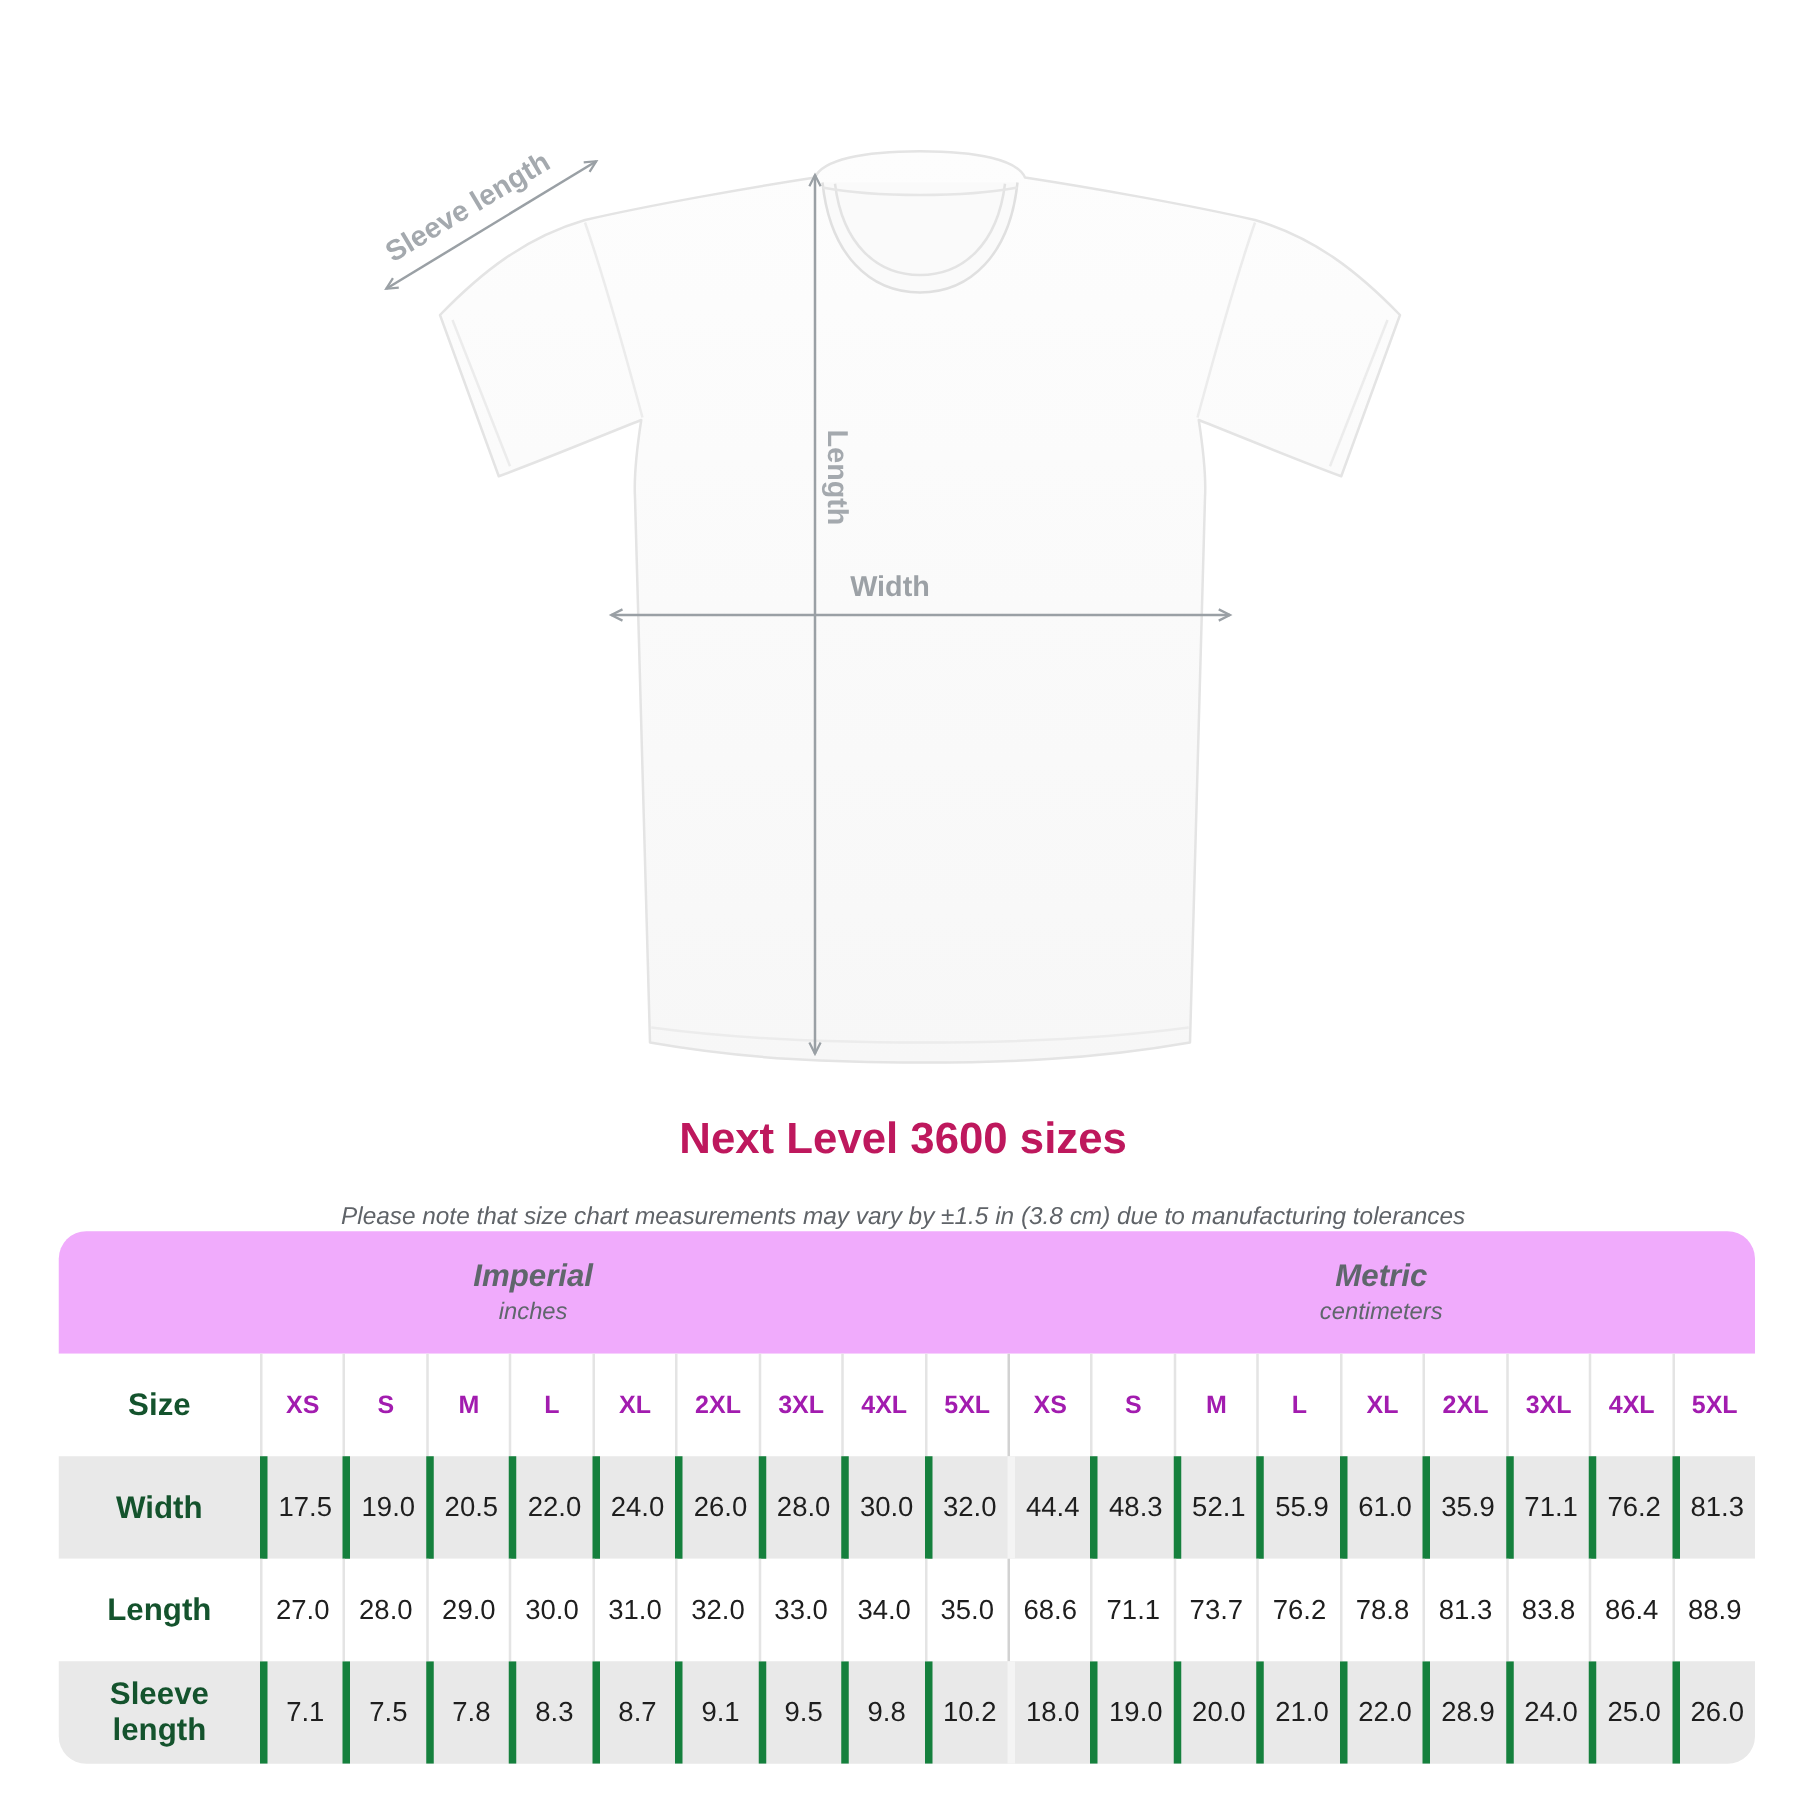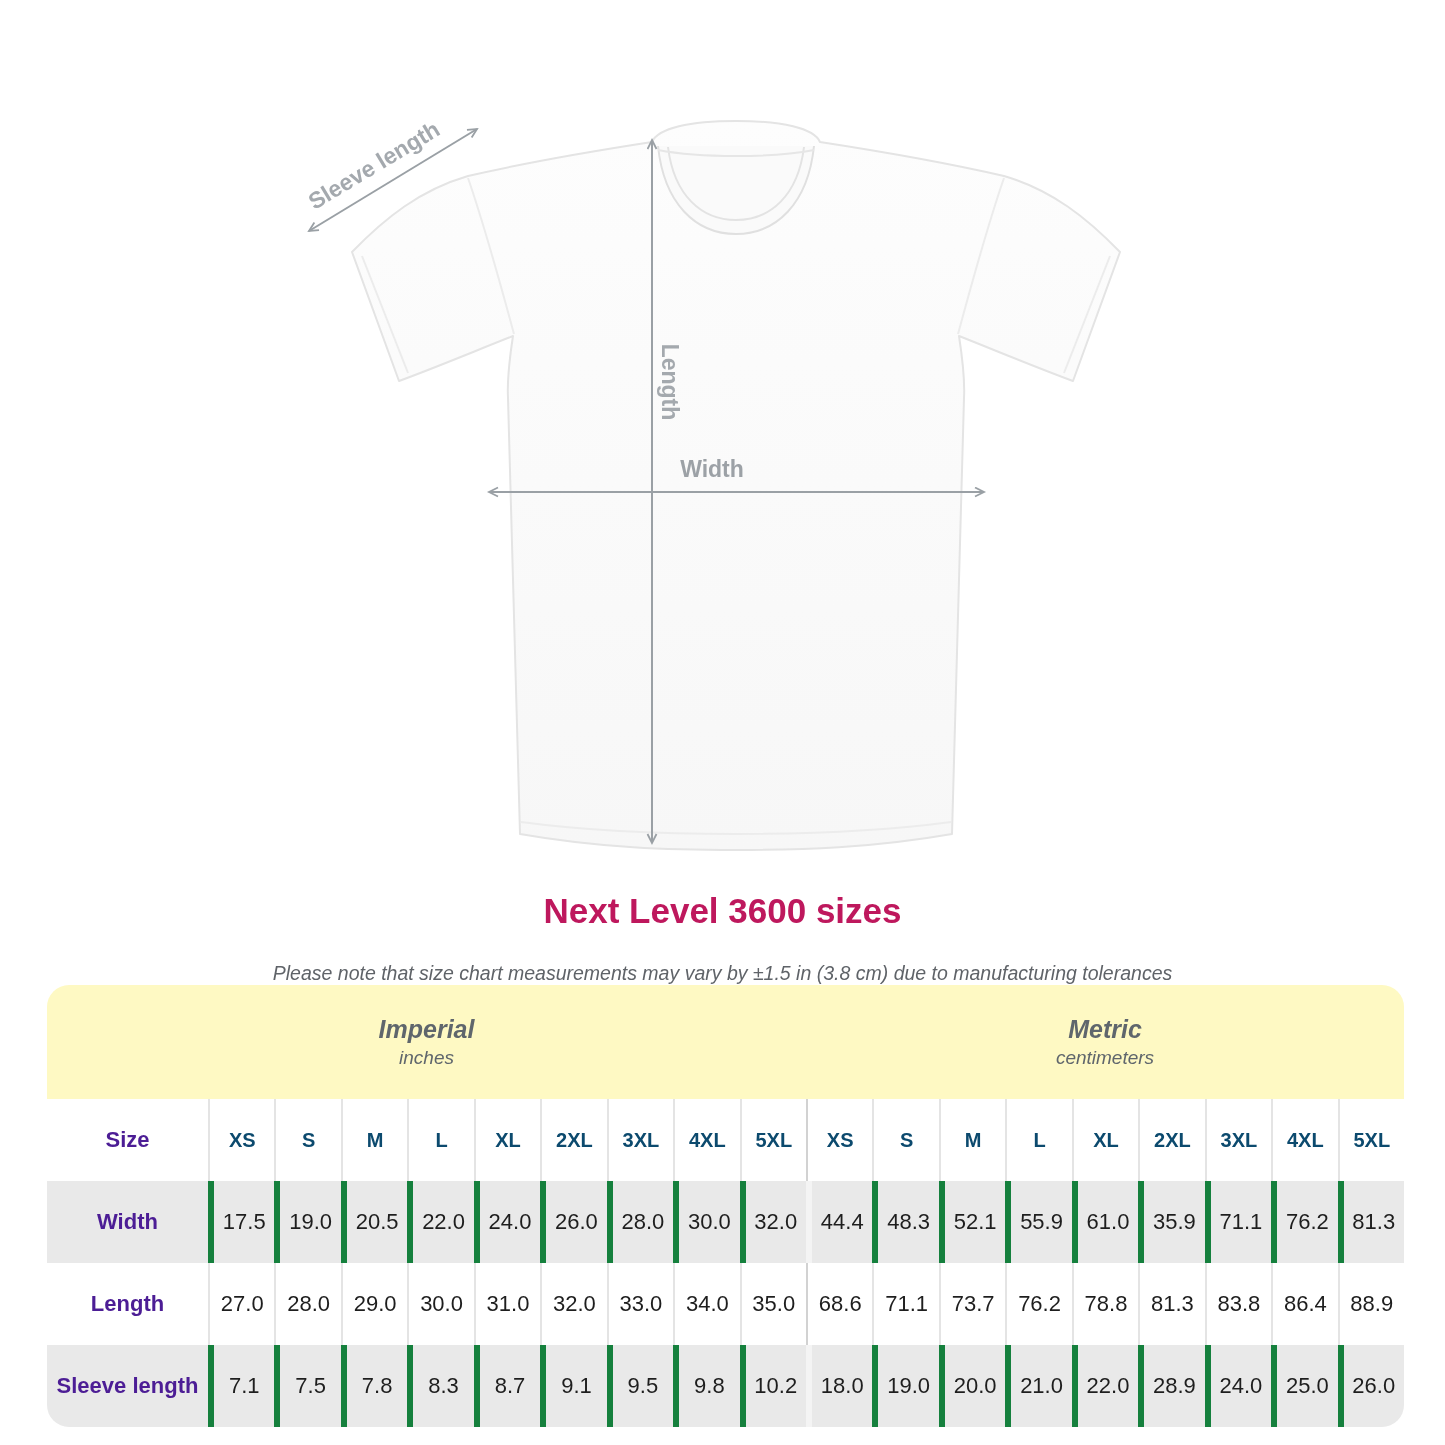--- a/index.html
+++ b/index.html
@@ -13,40 +13,40 @@
     text-align:center; font-size:35px; font-weight:bold; color:#be185d;
   }
   .subtitle {
     position:absolute; top:939px; left:0; width:100%;
     text-align:center; font-size:19.5px; font-style:italic; color:#5f6368;margin-top:23px;
   }
 
   .sizetable { position:absolute; left:47px; top:985px; width:1357px; }
   .band {
     display:grid; grid-template-columns:759px 1fr;
-    background:#fef9c3; border-radius:22px 22px 0 0; height:114px;
+    background:#f0abfc; border-radius:22px 22px 0 0; height:98px;
   }
   .ug { display:flex; flex-direction:column; align-items:center; justify-content:center; gap:3px; }
   .ug .nm { font-size:25px; font-weight:bold; font-style:italic; color:#5f666c; }
   .ug .un { font-size:19px; font-style:italic; color:#5f666c; }
 
   .trow {
     display:grid; grid-template-columns:161px repeat(18, 1fr);
     height:82px; align-items:stretch;
   }
   .trow.gray { background:#e9e9e9; }
   .trow.white { background:#ffffff; }
   .trow.last { border-radius:0 0 22px 22px; overflow:hidden; }
 
   .cell {
     display:flex; align-items:center; justify-content:center;
     text-align:center; font-size:22px; color:#1e1e1e;
   }
-  .lblcell { font-weight:bold; color:#4c1d95; font-size:22px; }
-  .szcell  { font-weight:bold; color:#0c4a6e; font-size:20px; }
+  .lblcell { font-weight:bold; color:#14532d; font-size:25px; }
+  .szcell  { font-weight:bold; color:#a21caf; font-size:20px; }
 
   .trow.white .cell.d { border-left:2px solid #e4e4e4; }
   .trow.gray  .cell.d { border-left:6px solid #15803d; }
   .trow.white .cell.bnd { border-left-color:#d2d2d2; }
   .trow.gray  .cell.bnd { border-left-color:#f4f4f4; }
 </style>
 </head>
 <body>
 
 <div class="stage">

